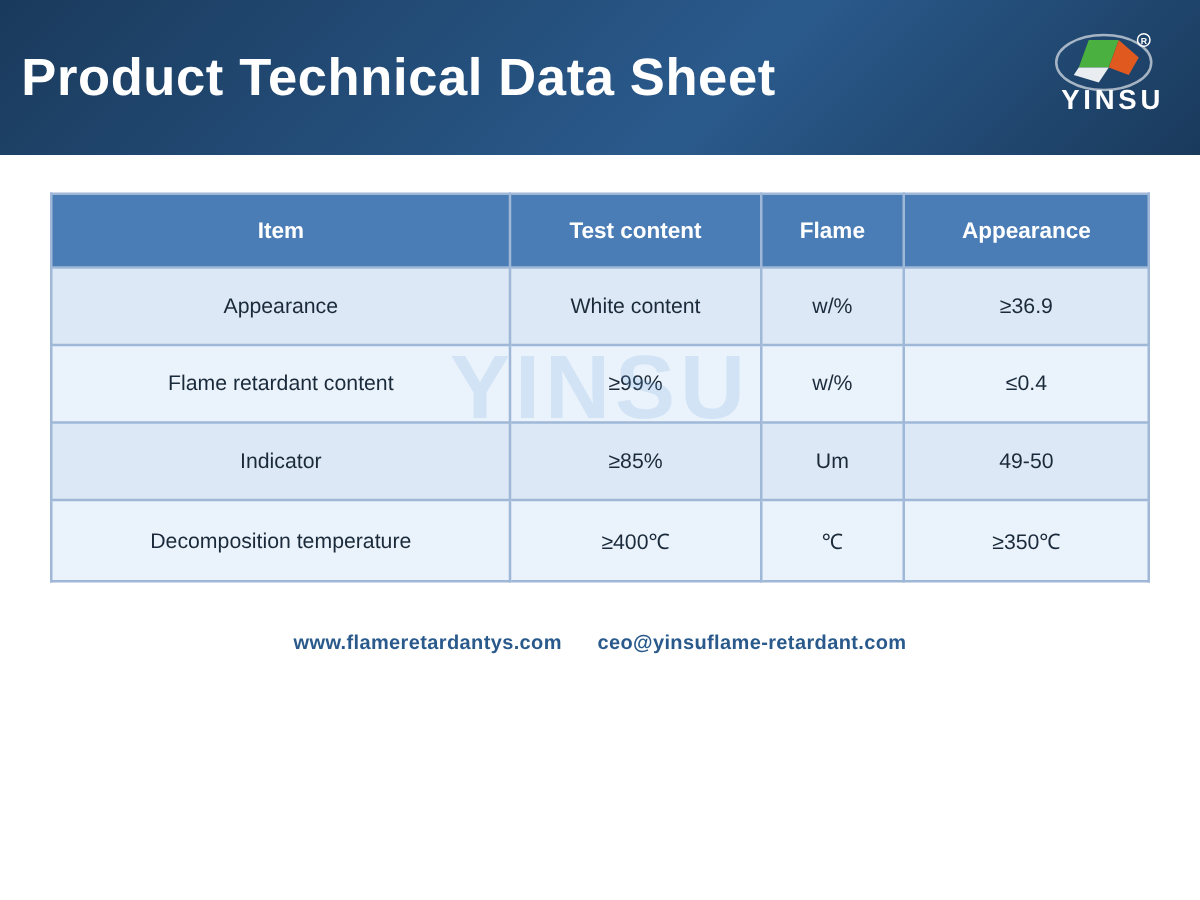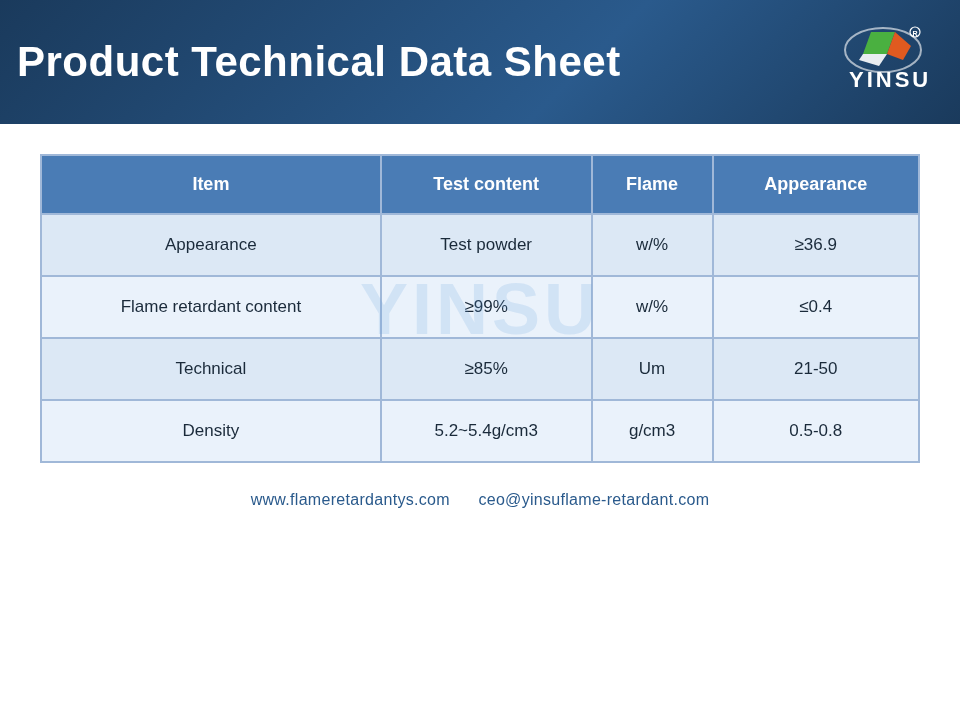--- a/index.html
+++ b/index.html
@@ -97,25 +97,25 @@
       letter-spacing: 4px;
       z-index: 10;
     }
 
     .table-wrapper {
       position: relative;
     }
 
     
     .footer {
-      margin-top: 8px;
+      margin-top: 20px;
       text-align: center;
       color: #2a5a8c;
       font-size: 16px;
-      font-weight: 400;
+      font-weight: 700;
       letter-spacing: 0.3px;
     }
   </style>
 </head>
 <body>
 
 <div class="header">
   <span class="header-title">Product Technical Data Sheet</span>
   <div class="logo-area">
     <svg class="logo-svg-container" viewBox="0 0 120 80" xmlns="http://www.w3.org/2000/svg">
@@ -144,41 +144,41 @@
         <tr>
           <th>Item</th>
           <th>Test content</th>
           <th>Flame</th>
           <th>Appearance</th>
         </tr>
       </thead>
       <tbody id="table-body">
       <tr>
             <td>Appearance</td>
-            <td>Test powder</td>
+            <td>White content</td>
             <td>w/%</td>
             <td>≥36.9</td>
           </tr>
           <tr>
             <td>Flame retardant content</td>
             <td>≥99%</td>
             <td>w/%</td>
             <td>≤0.4</td>
           </tr>
           <tr>
-            <td>Technical</td>
+            <td>Indicator</td>
             <td>≥85%</td>
             <td>Um</td>
-            <td>21-50</td>
+            <td>49-50</td>
           </tr>
           <tr>
-            <td>Density</td>
-            <td>5.2~5.4g/cm3</td>
-            <td>g/cm3</td>
-            <td>0.5-0.8</td>
+            <td>Decomposition temperature</td>
+            <td>≥400℃</td>
+            <td>℃</td>
+            <td>≥350℃</td>
           </tr>
         </tbody>
     </table>
   </div>
 </div>
 
 <div class="footer">
   <span>www.flameretardantys.com</span>
   &nbsp;&nbsp;&nbsp;&nbsp;
   <span>ceo@yinsuflame-retardant.com</span>

